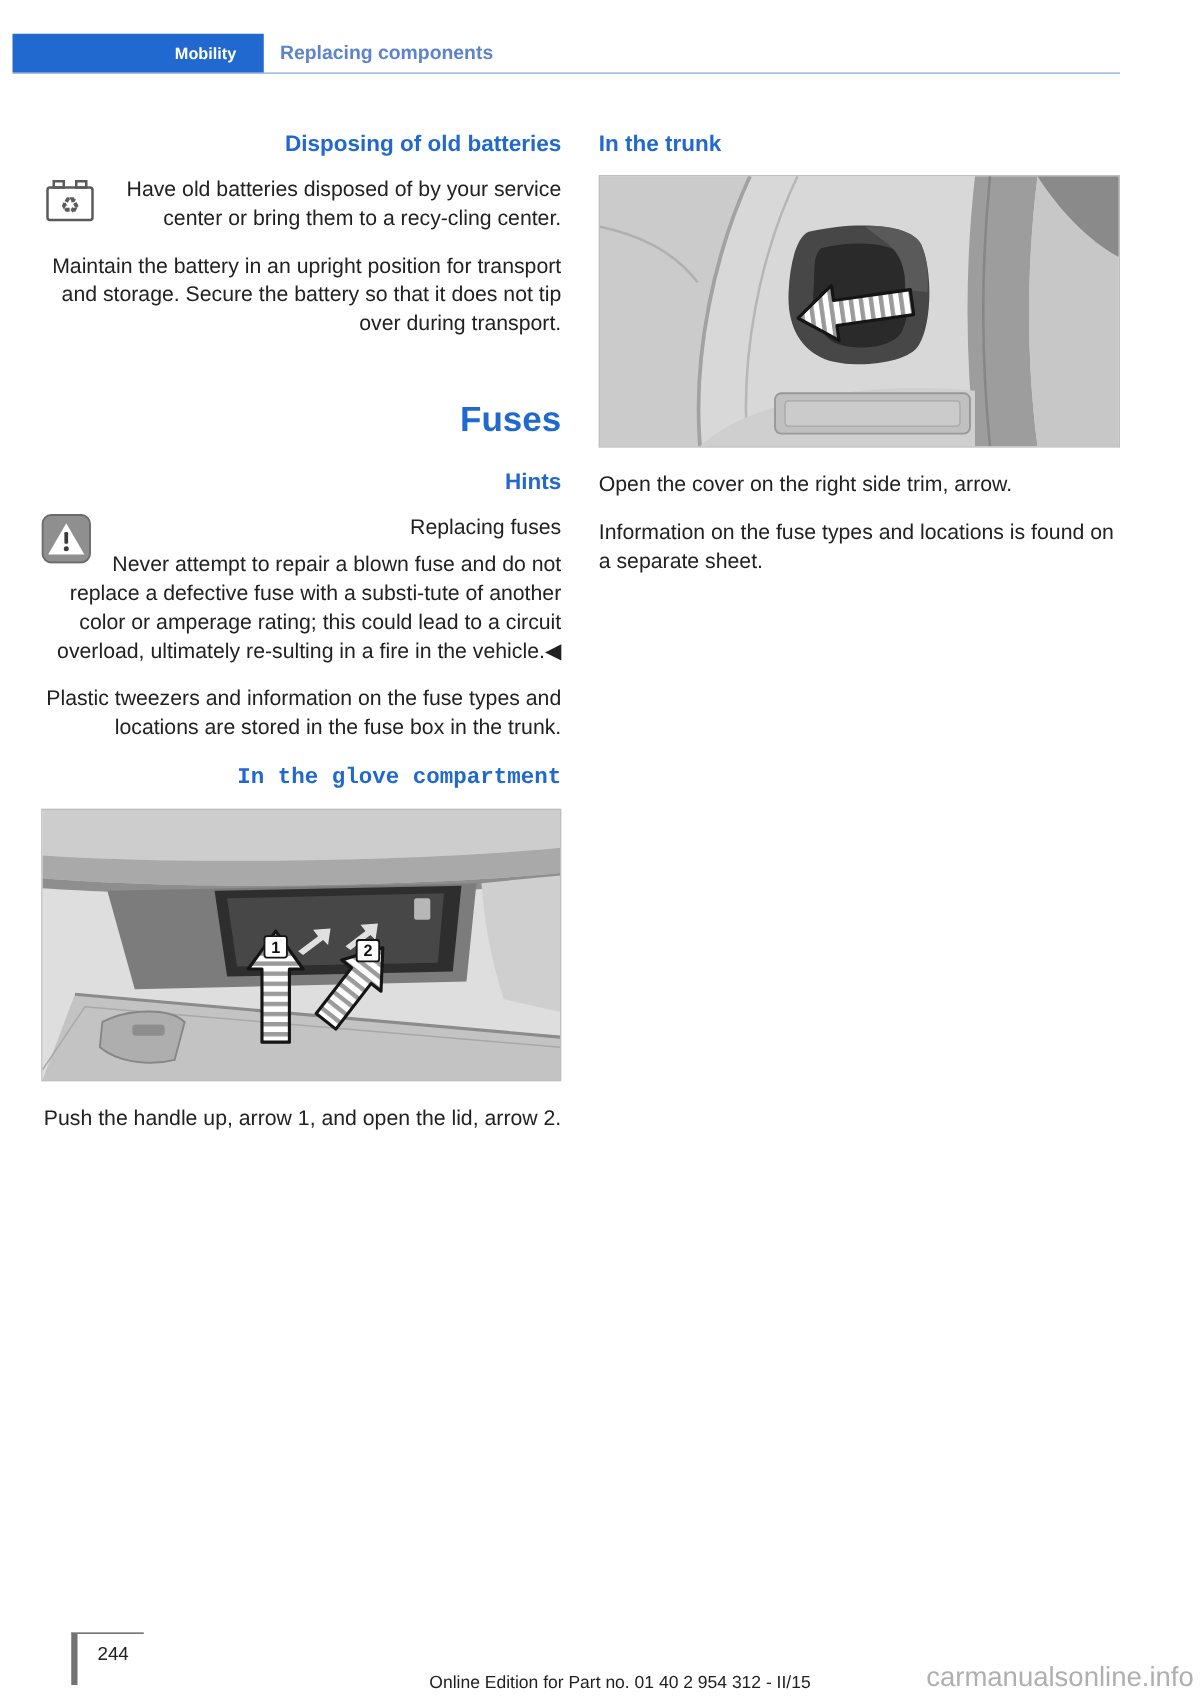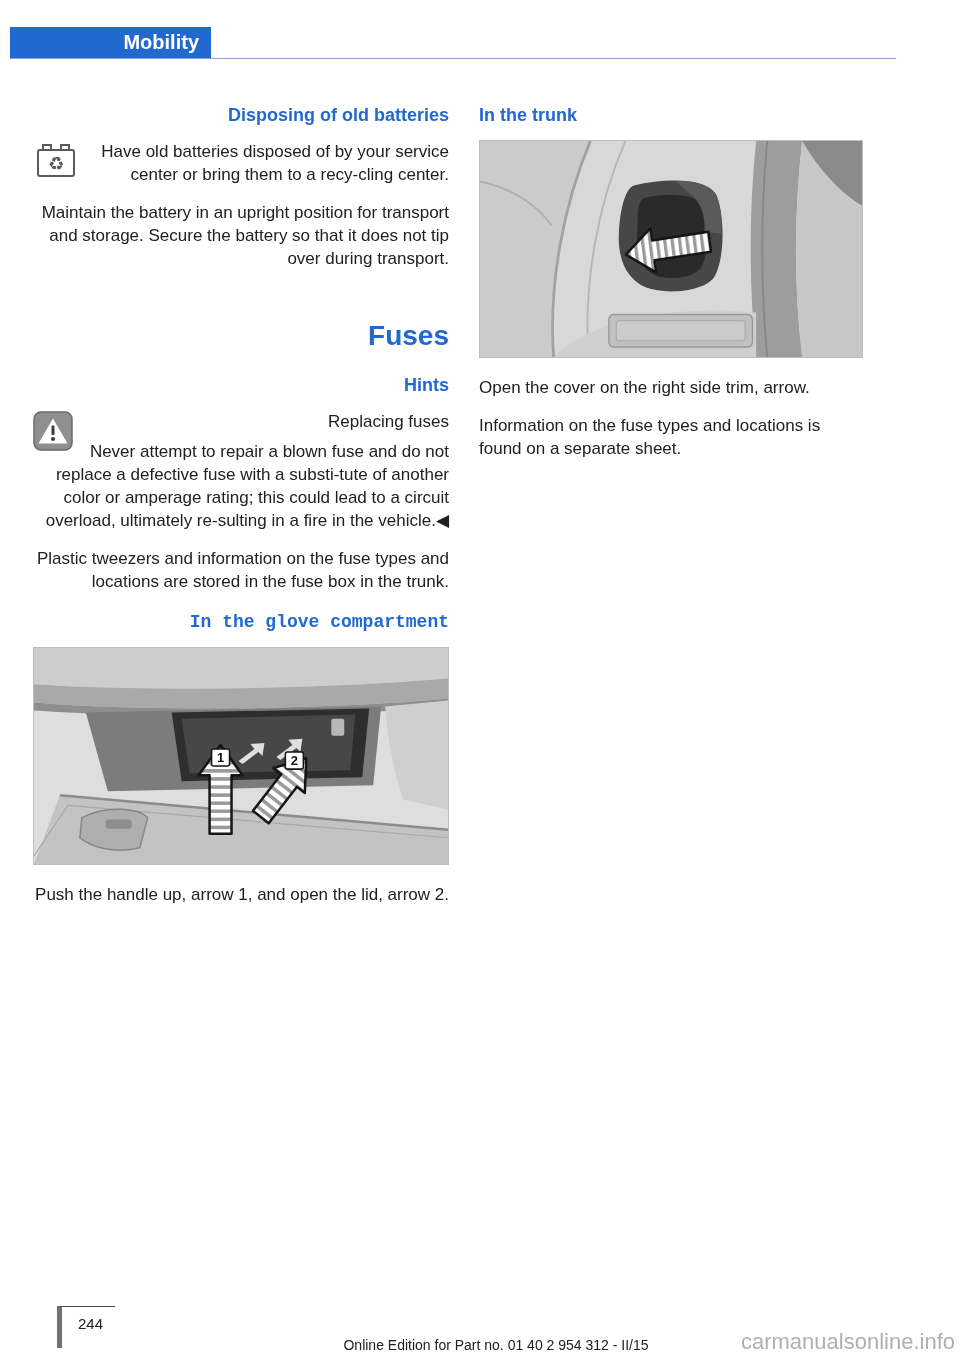--- a/index.html
+++ b/index.html
@@ -4,27 +4,27 @@
 <style>
   * { margin:0; padding:0; box-sizing:border-box; }
   html, body { background:#ffffff; }
   body {
     width:960px; height:1362px; position:relative; overflow:hidden;
     font-family:"Liberation Sans", sans-serif; color:#212121;
   }
 
   
   .header { position:absolute; left:10px; top:27px; width:886px; height:32px; display:flex; border-bottom:1px solid #8aa6d8; }
-  .header-tab { width:201px; background:#2269cf; color:#ffffff; display:flex; align-items:center; justify-content:flex-end; padding-right:12px; font-size:20px; font-weight:bold; }
+  .header-tab { width:201px; background:#2269cf; color:#ffffff; display:flex; align-items:center; justify-content:flex-end; padding-right:22px; font-size:13px; font-weight:bold; }
   .header-sub { display:flex; align-items:center; padding-left:13px; color:#5c83cb; font-size:15.5px; font-weight:bold; }
 
   
   .col { position:absolute; top:104px; font-size:17px; line-height:23px; }
   .col-left  { left:33px;  width:416px;text-align:right; }
-  .col-right { left:479px; width:384px; }
+  .col-right { left:479px; width:417px; }
 
   h2.sect { color:#2269cf; font-size:18px; line-height:22px; margin-bottom:14px; }
   h2.sect.mt { margin-top:18px;font-family:Liberation Mono, monospace; }
   h1.big { color:#2269cf; font-size:28px; line-height:32px; margin-top:50px; margin-bottom:22px; }
   p.body { margin-bottom:15px; }
   p.body.warn-title { margin-bottom:7px; }
 
   .icon-block { margin-bottom:15px; }
   .icon-float { float:left; margin:1px 13px 4px 0; }
 
@@ -36,20 +36,21 @@
   .edition { position:absolute; left:16px; top:1337px; width:960px; text-align:center; font-size:14px; color:#212121; }
   .watermark { position:absolute; right:5px; top:1329px; font-size:22px; color:#a9a9a9; opacity:0.92; }
 </style>
 </head>
 <body>
 
 <header class="header">
   <div class="header-tab">
     <span>Mobility</span>
   </div>
+  <div class="header-sub">Replacing components</div>
 </header>
 
 <section class="col col-left">
 
   <h2 class="sect">Disposing of old batteries</h2>
 
   <div class="icon-block">
     <span class="icon-float">
       <svg width="46" height="40" viewBox="0 0 46 40">
         <g fill="none" stroke="#5a5a5a" stroke-width="2">

